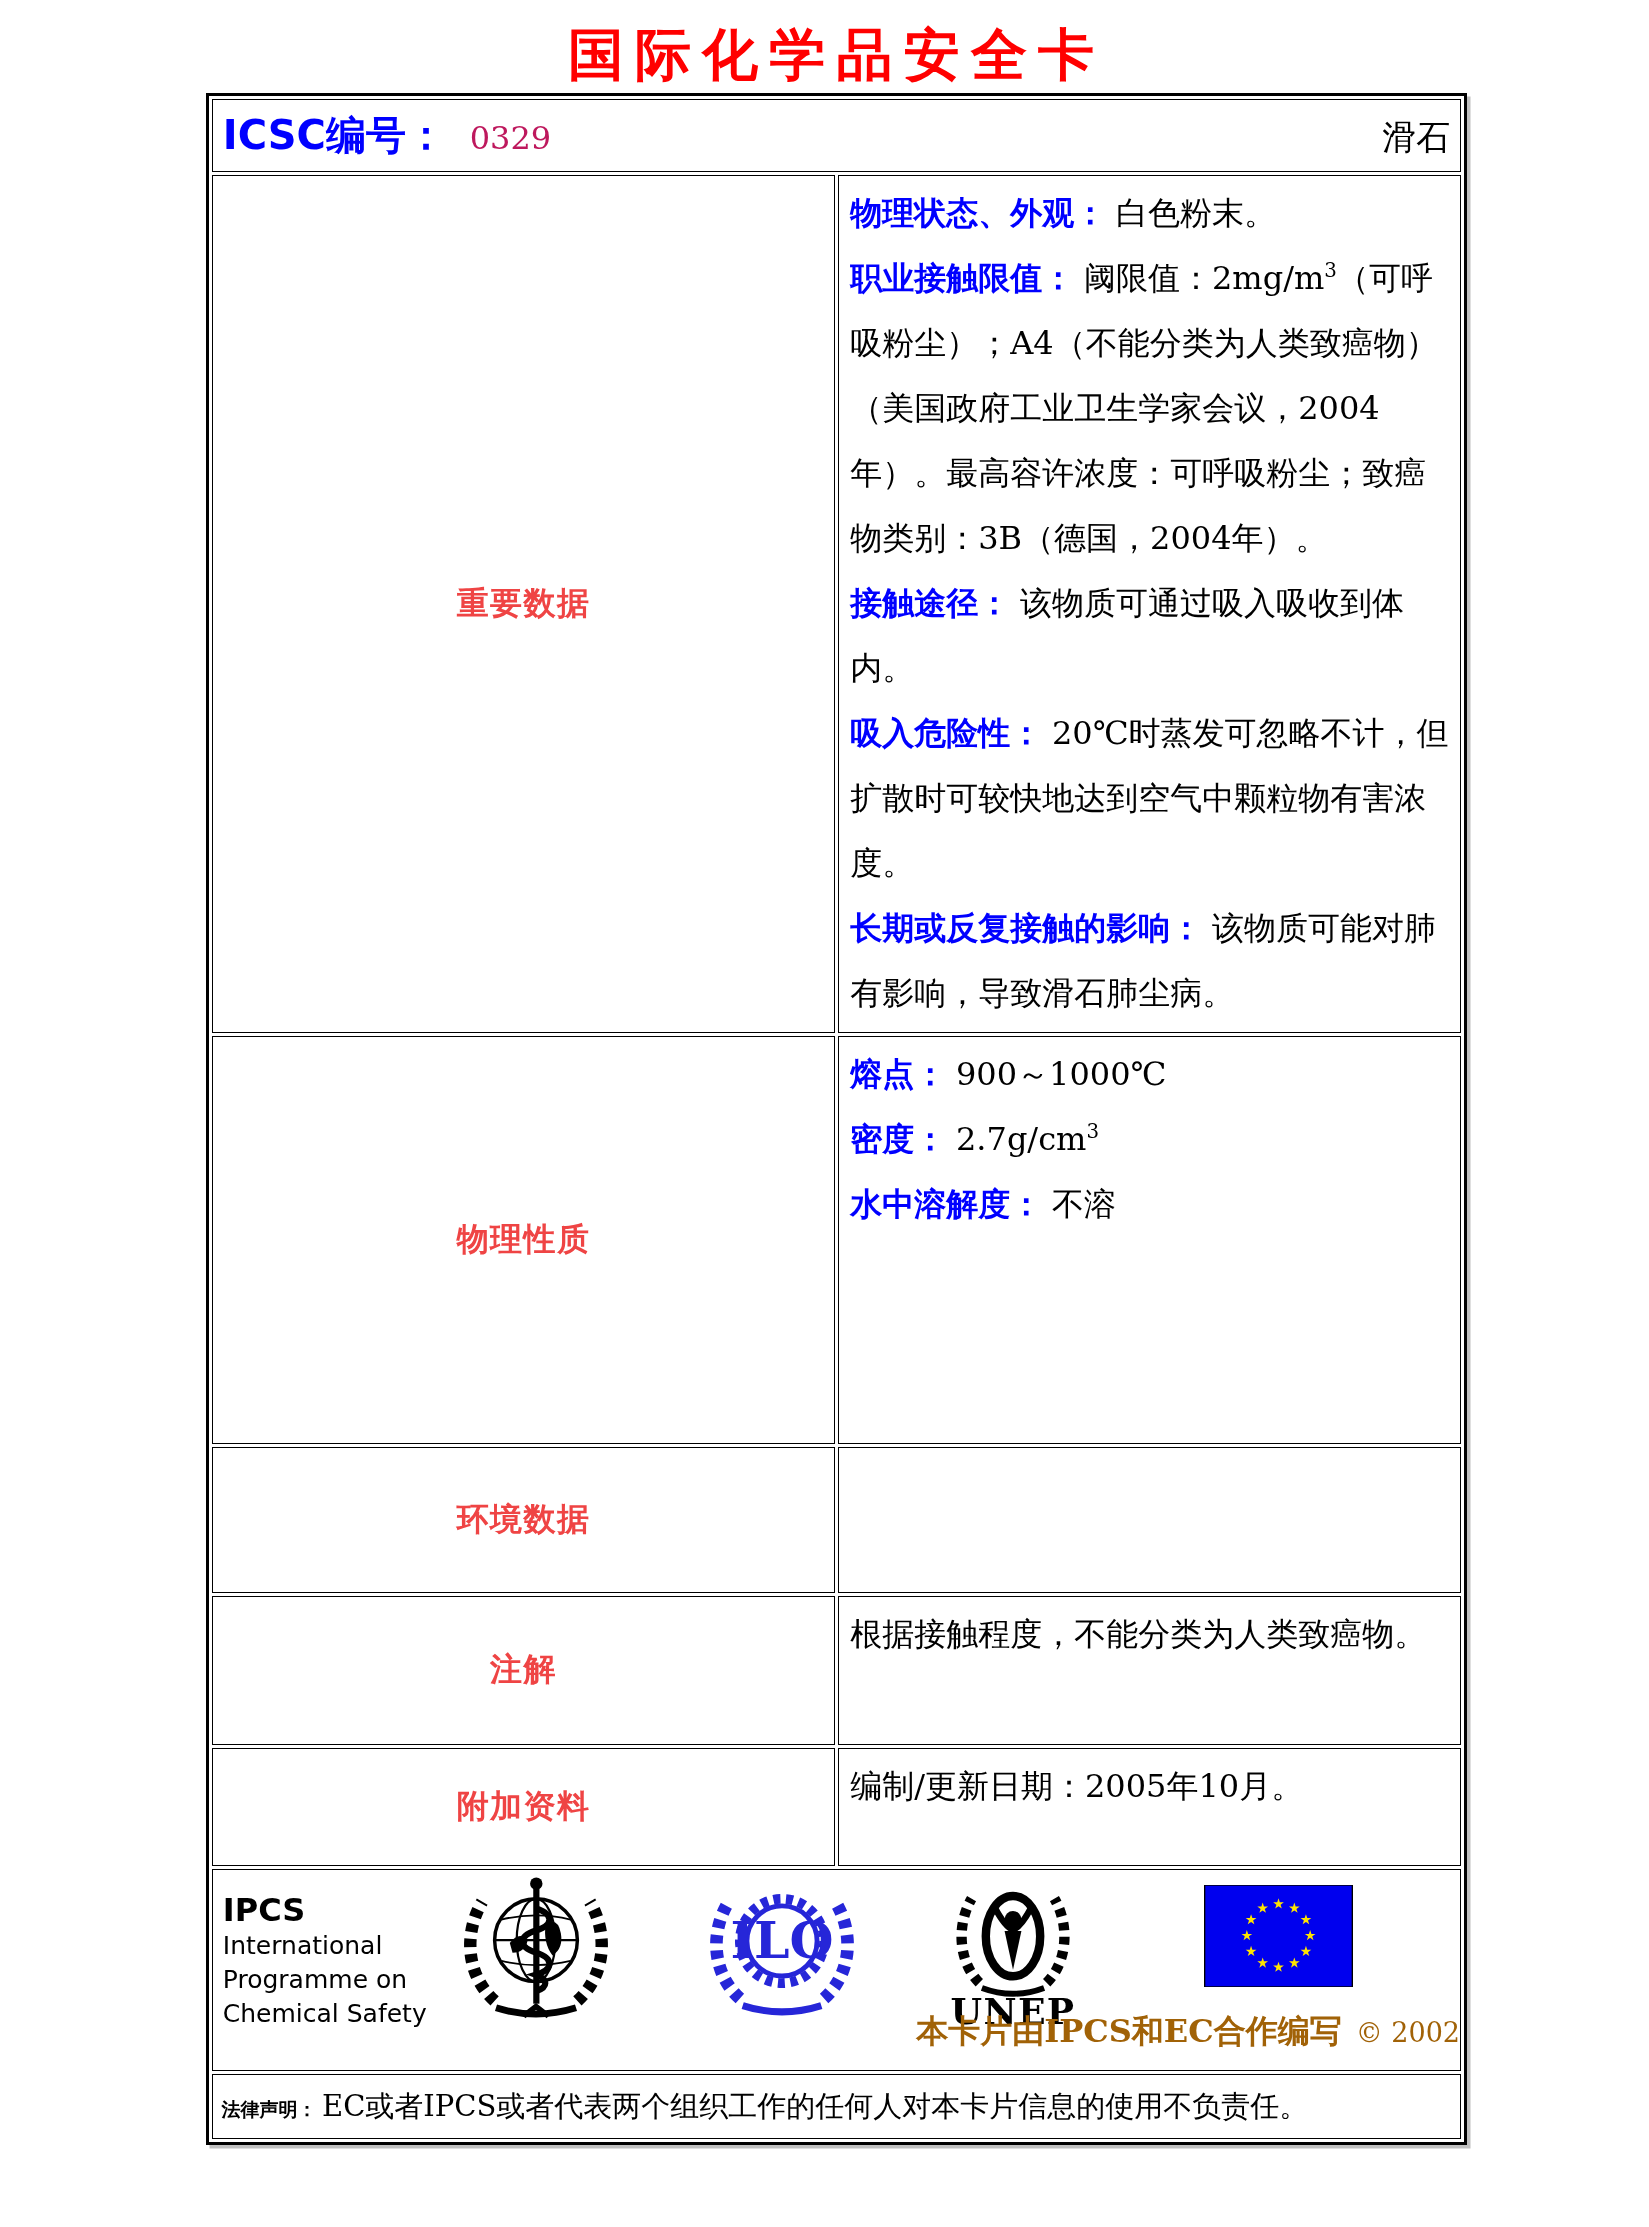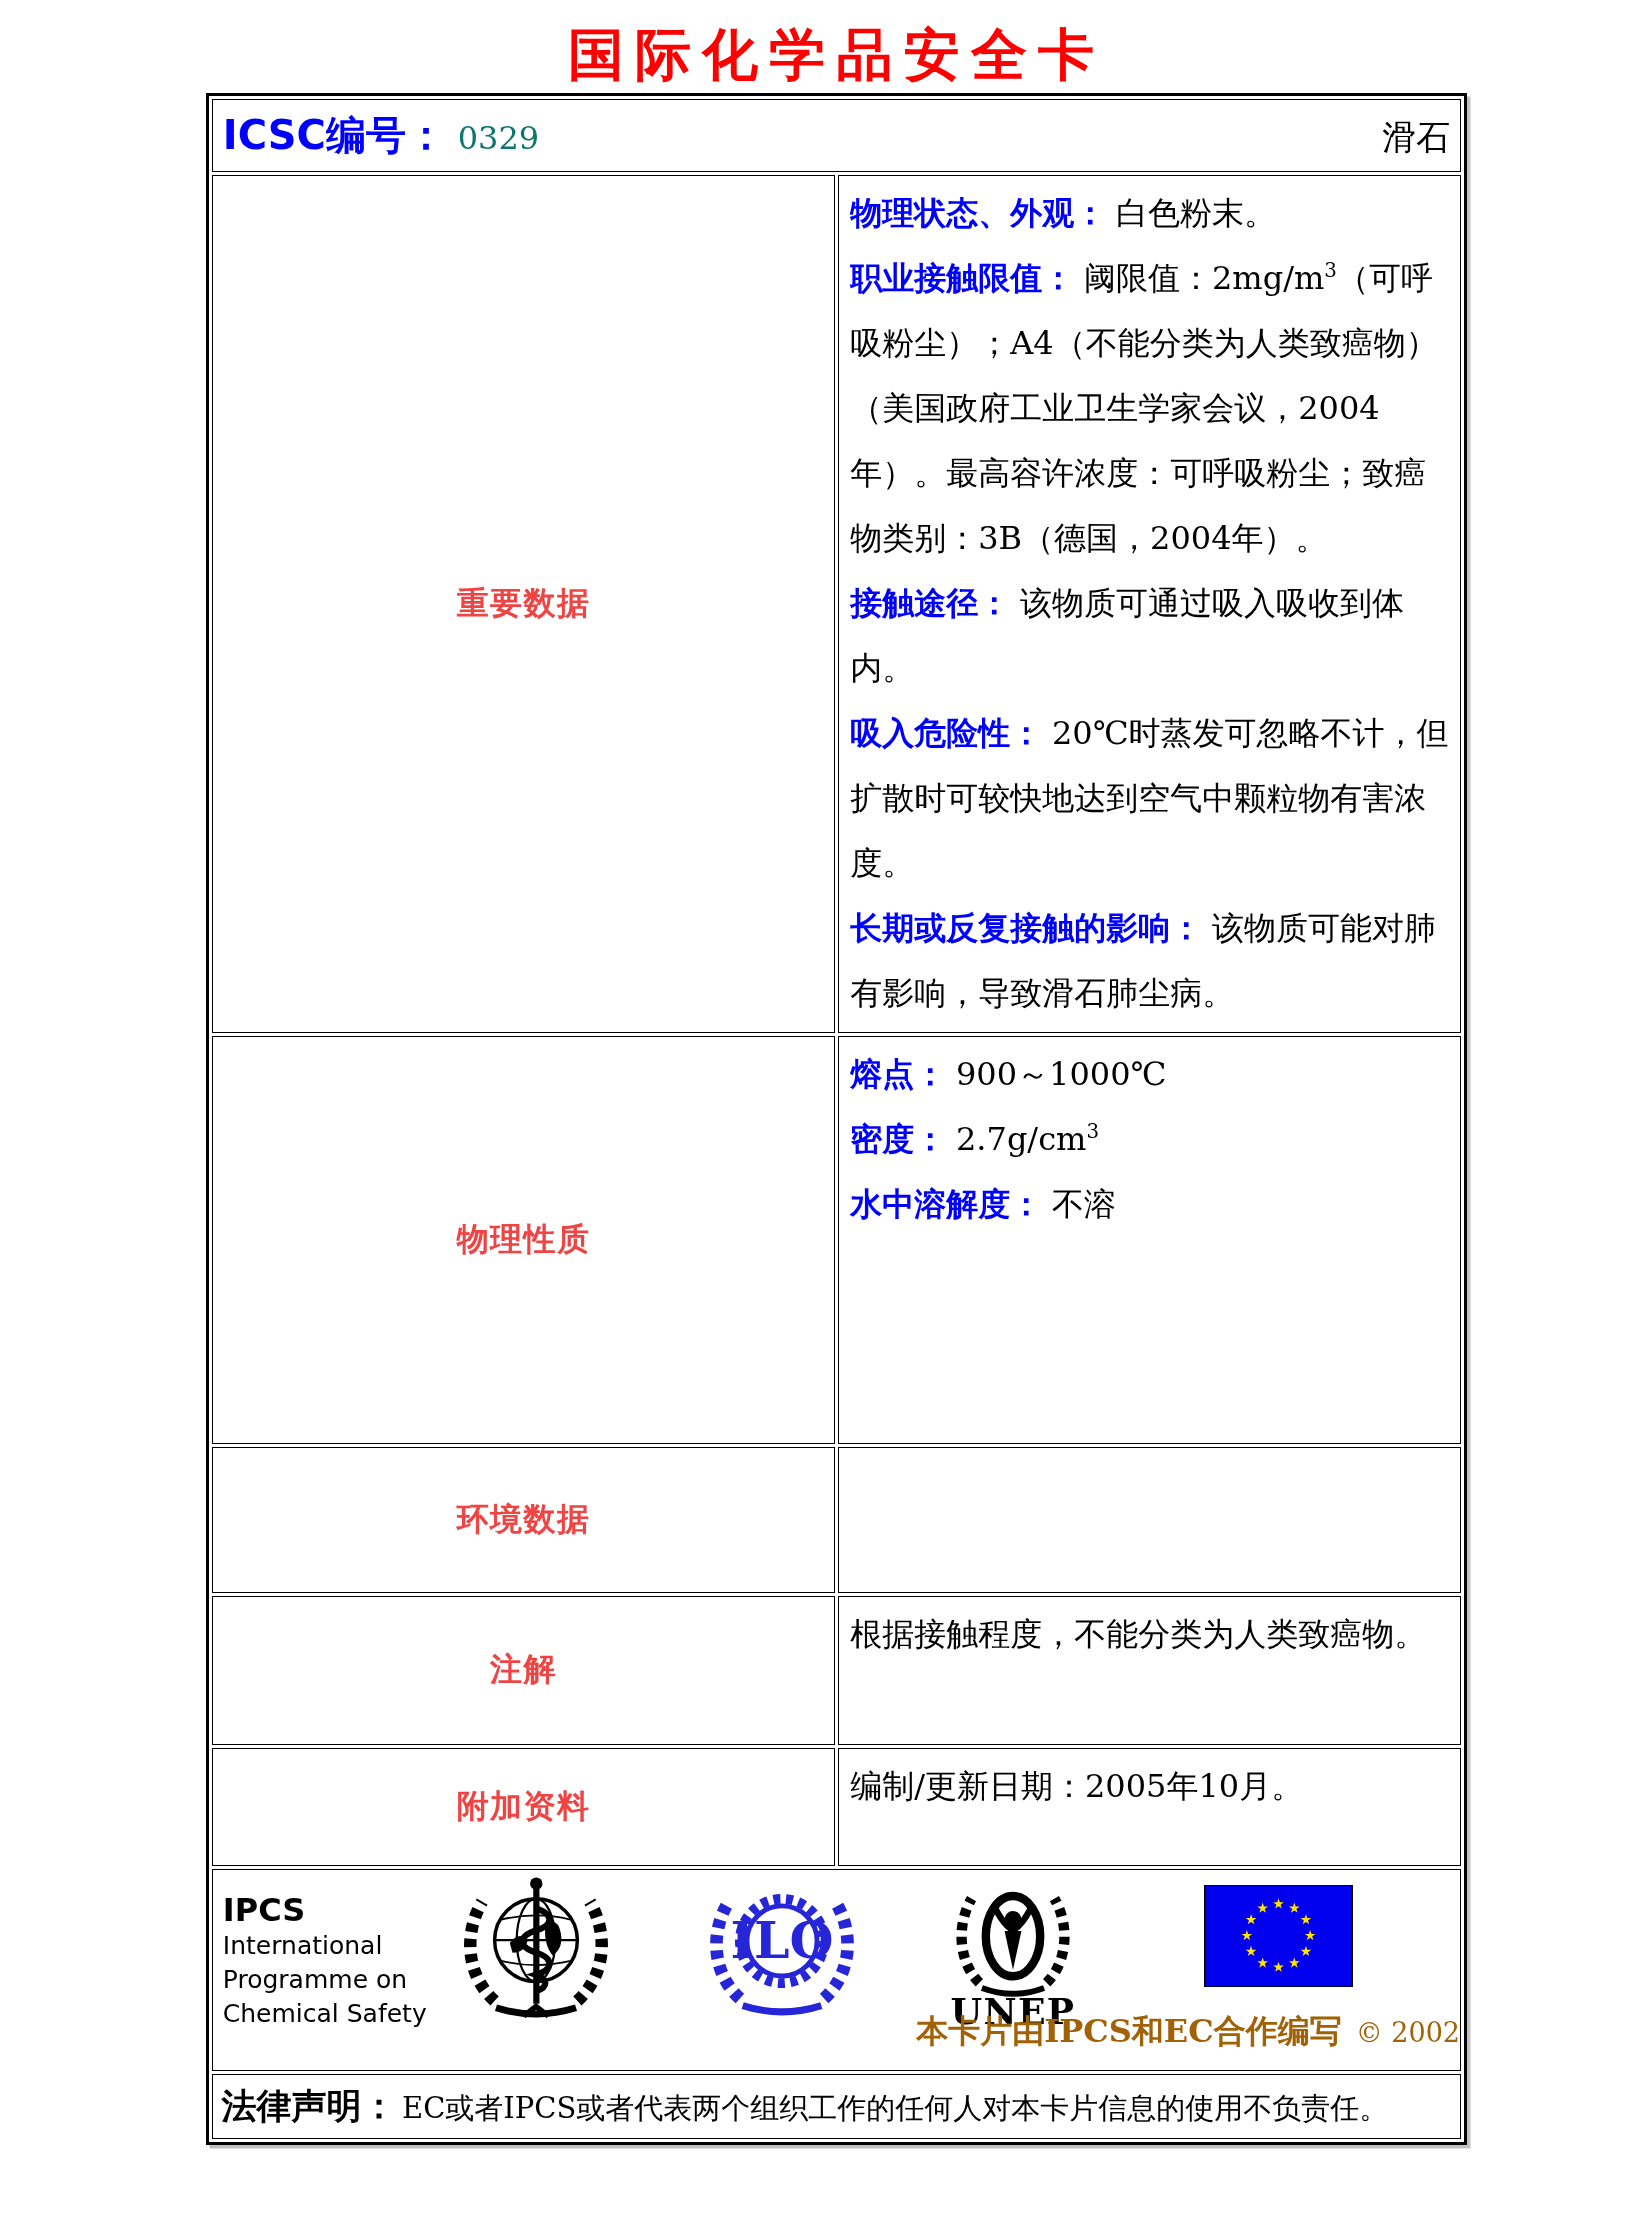--- a/index.html
+++ b/index.html
@@ -27,21 +27,21 @@
     font-family:"DejaVu Sans","Liberation Sans",sans-serif;
   }
   td.content{padding:5.6px 11.2px;font-size:32px;line-height:65px;}
   td.hdrcell{height:65px;vertical-align:middle;padding:2.8px 9.8px;}
   .hdr-flex{display:flex;justify-content:space-between;align-items:baseline;}
   .blab{
     color:#0000ff;font-weight:bold;
     font-family:"DejaVu Sans","Liberation Sans",sans-serif;
     margin-right:9.8px;
   }
-  .icsc-num{font-size:32px;margin-left:2px;color:#0f766e;}
+  .icsc-num{font-size:32px;margin-left:14px;color:#be185d;}
   .chem-name{font-size:34px;color:#000;}
   sup.s3{vertical-align:super;font-size:62%;line-height:0;}
   td.footcell{height:200px;position:relative;padding:0;}
   .ipcs-block{position:absolute;left:9.8px;top:21px;font-family:"DejaVu Sans","Liberation Sans",sans-serif;}
   .ipcs-title{font-size:32px;font-weight:bold;line-height:38px;}
   .ipcs-line{font-size:25px;line-height:34px;}
   .logo{position:absolute;}
   .who{left:246px;top:4.2px;width:154px;height:149px;}
   .ilo{left:491px;top:5.6px;width:156px;height:146px;}
   .unep{left:735px;top:4.2px;width:130px;height:158px;}
@@ -49,21 +49,21 @@
   .foot-caption{
     position:absolute;left:0;right:0;bottom:15.4px;text-align:right;
     color:#a16207;font-weight:bold;font-size:32px;
     font-family:"DejaVu Serif","Liberation Serif",serif;
   }
   .foot-copy{font-weight:normal;font-size:27px;margin-left:14px;}
   td.legalcell{height:58px;vertical-align:middle;padding:2.8px 8.4px;font-size:29px;}
   .legal-lab{
     font-weight:bold;color:#000;
     font-family:"DejaVu Sans","Liberation Sans",sans-serif;
-    margin-right:5.6px;font-size:35px;
+    margin-right:5.6px;font-size:19px;
   }
   .entry{margin:0;}
 </style>
 </head>
 <body>
 
 <div class="page-title">国际化学品安全卡</div>
 
 <table class="card">
 

